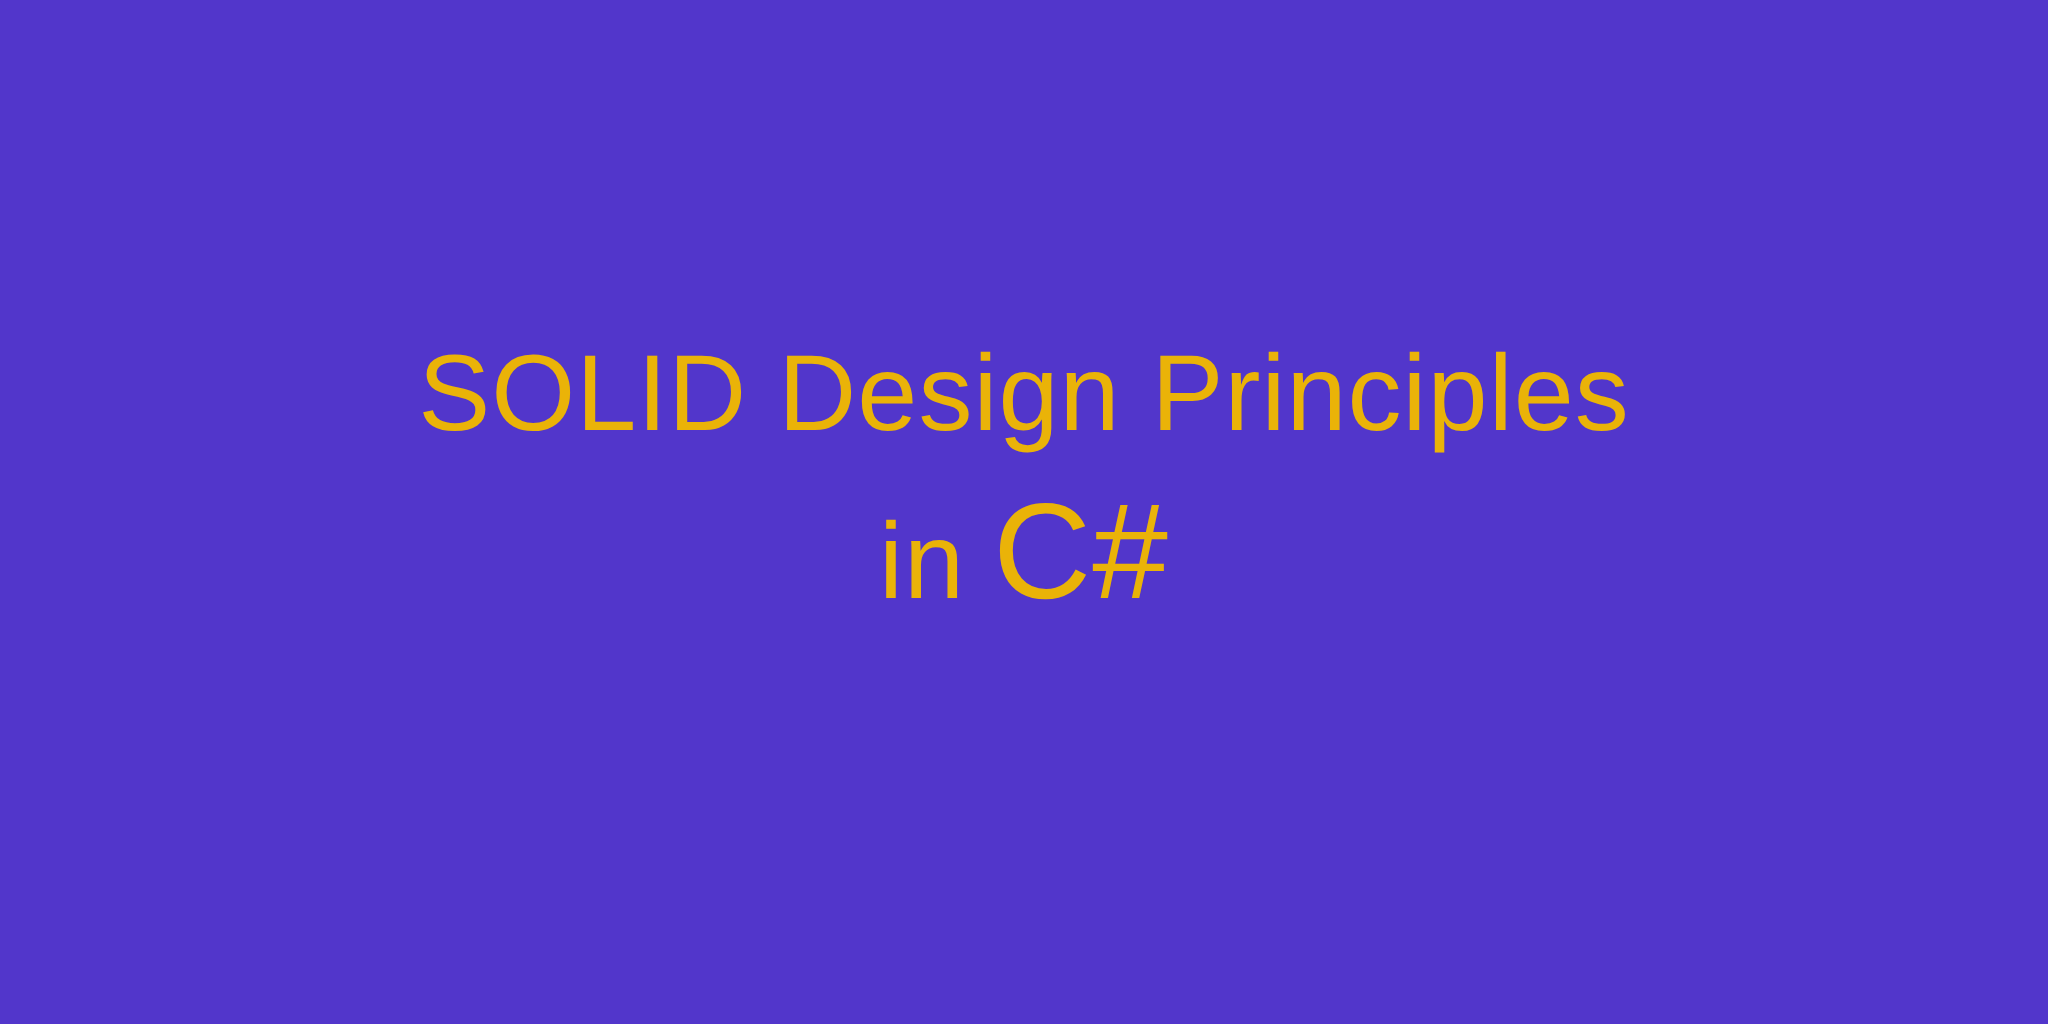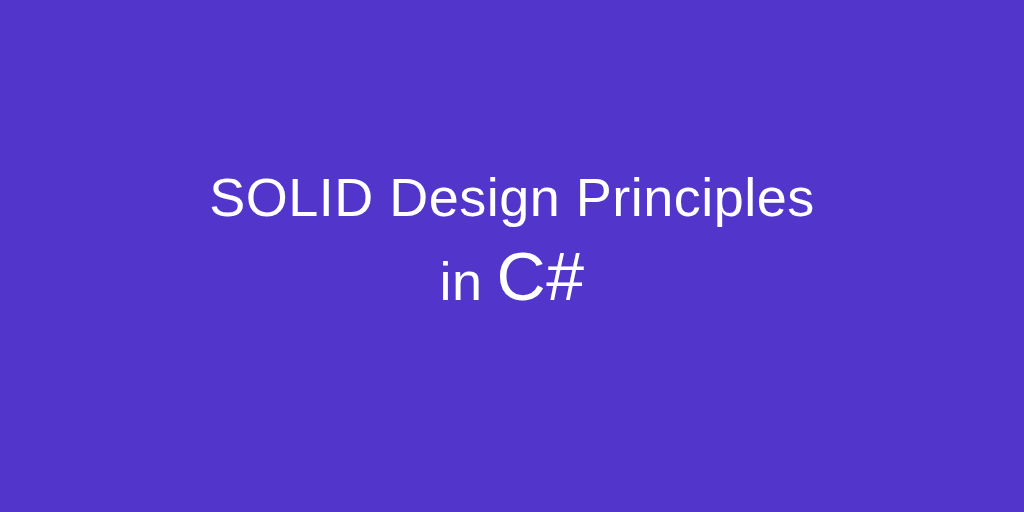--- a/index.html
+++ b/index.html
@@ -12,21 +12,21 @@
       height: 512px;
       background-color: #5236cb;
       display: flex;
       align-items: center;
       justify-content: center;
       font-family: 'Segoe UI', Tahoma, Geneva, Verdana, sans-serif;
       overflow: hidden;
     }
     .title-container {
       text-align: center;
-      color: #ffffff;
+      color: #eab308;
       line-height: 1.3;
       margin-top: -30px;
     }
     .line1 {
       font-size: 54px;
       font-weight: 300;
       letter-spacing: 0.5px;
     }
     .line2 {
       font-size: 54px;

